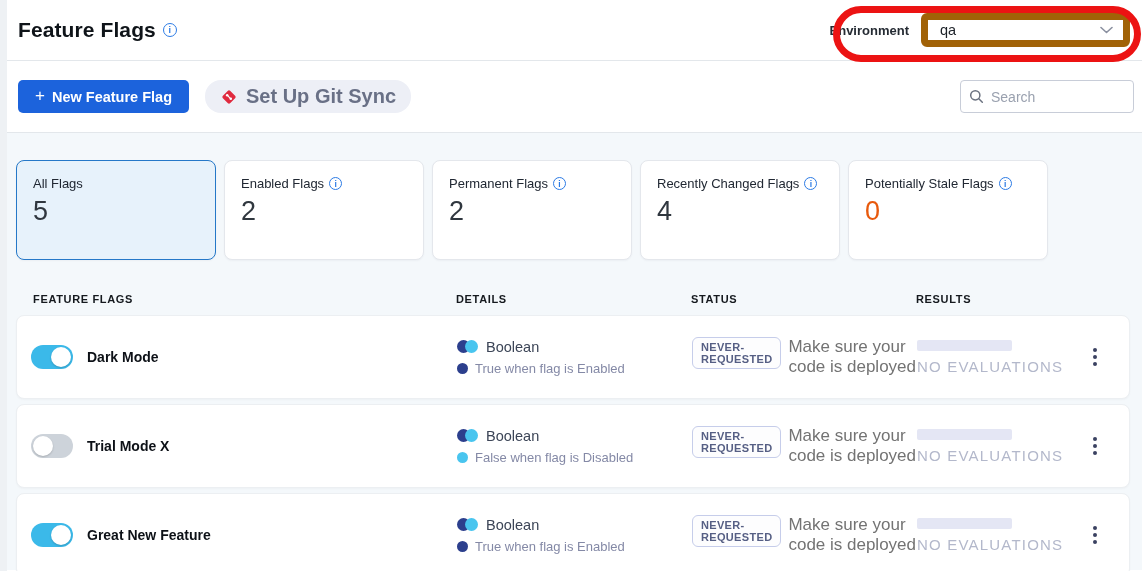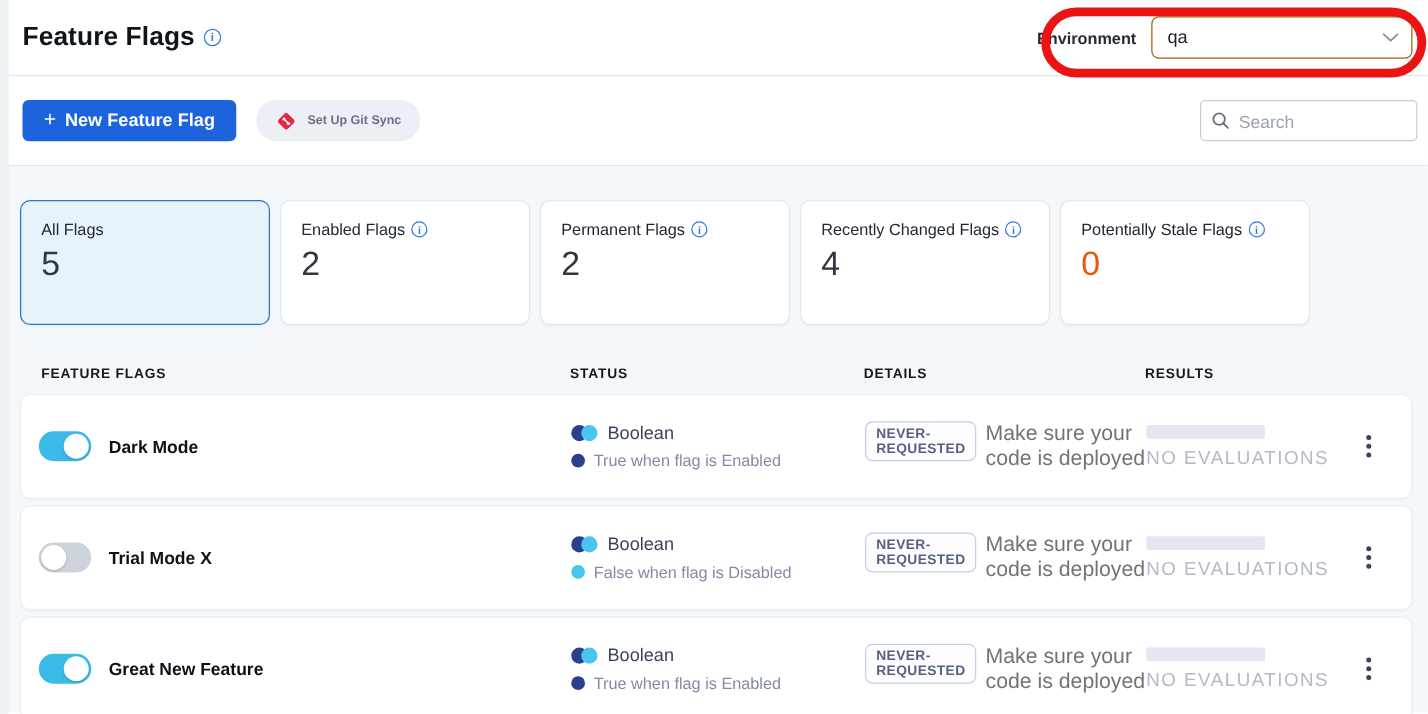--- a/index.html
+++ b/index.html
@@ -20,21 +20,21 @@
   .page-title { font-size:21px; font-weight:700; color:#0f1419; letter-spacing:.1px; }
   .info-i {
     width:14px; height:14px; border:1.4px solid #2c7be5; border-radius:50%;
     color:#2c7be5; font-size:9px; font-weight:700; line-height:11px;
     display:inline-flex; align-items:center; justify-content:center; flex:0 0 auto;
   }
   .info-i.sm { width:13px; height:13px; font-size:8.5px; line-height:10px; }
   .env-wrap { display:flex; align-items:center; gap:12px; margin-right:2px; }
   .env-label { font-size:13px; font-weight:600; color:#252b33; }
   .select-box {
-    width:209px; height:34px; background:#fff; border:1px solid #a16207; border-radius:6px;
+    width:209px; height:34px; background:#fff; border:7px solid #a16207; border-radius:6px;
     display:flex; align-items:center; justify-content:space-between;
     padding:0 10px 0 12px; cursor:pointer;
   }
   .select-value { font-size:14.5px; color:#1c2128; }
   .annotation-red {
     position:absolute; left:833px; top:6px; width:308px; height:56px;
     border:7px solid #ec1313; border-radius:28px; z-index:20; pointer-events:none;
   }
 
   
@@ -44,21 +44,21 @@
   }
   .btn-primary {
     background:#1c63dc; color:#fff; border:none; border-radius:5px;
     height:33px; padding:0 17px; font-size:14.5px; font-weight:700;
     display:flex; align-items:center; gap:7px; cursor:pointer;
     font-family:"Liberation Sans", sans-serif;
   }
   .plus-glyph { font-size:17px; font-weight:400; margin-top:-1px; }
   .btn-gitsync {
     background:#edeff6; color:#697086; border:none; border-radius:16px;
-    height:33px; padding:0 15px; font-size:10px; font-weight:700;
+    height:33px; padding:0 15px; font-size:20px; font-weight:700;
     display:flex; align-items:center; gap:8px; cursor:pointer;
     font-family:"Liberation Sans", sans-serif;
   }
   .search-wrap {
     margin-left:auto; width:174px; height:33px; border:1px solid #c8cdd8; border-radius:4px;
     display:flex; align-items:center; padding:0 8px; gap:7px; background:#fff;
   }
   .search-wrap input {
     border:none; outline:none; flex:1; font-size:14px; color:#333a44; min-width:0;
     font-family:"Liberation Sans", sans-serif;
@@ -216,22 +216,22 @@
       <div class="stat-label">
         <span>Potentially Stale Flags</span>
         <span class="info-i sm">i</span>
       </div>
       <div class="stat-value" style="color: rgb(232, 89, 12);">0</div>
     </div>
   </div>
 
   <div class="grid-cols thead">
     <div class="th c1">FEATURE FLAGS</div>
+    <div class="th">DETAILS</div>
     <div class="th">STATUS</div>
-    <div class="th">DETAILS</div>
     <div class="th">RESULTS</div>
     <div></div>
   </div>
 
   <div class="grid-cols frow">
     <div class="cell-flag">
       <div class="toggle on">
           <div class="knob"></div>
         </div>
       <span class="flag-name">Dark Mode</span>

